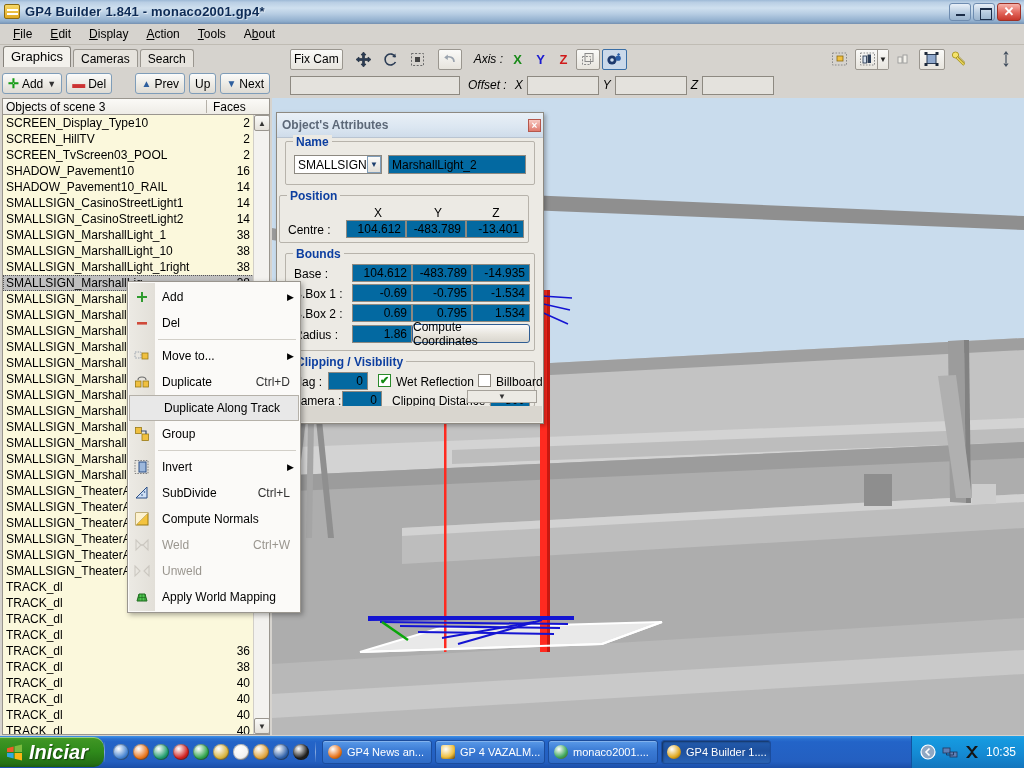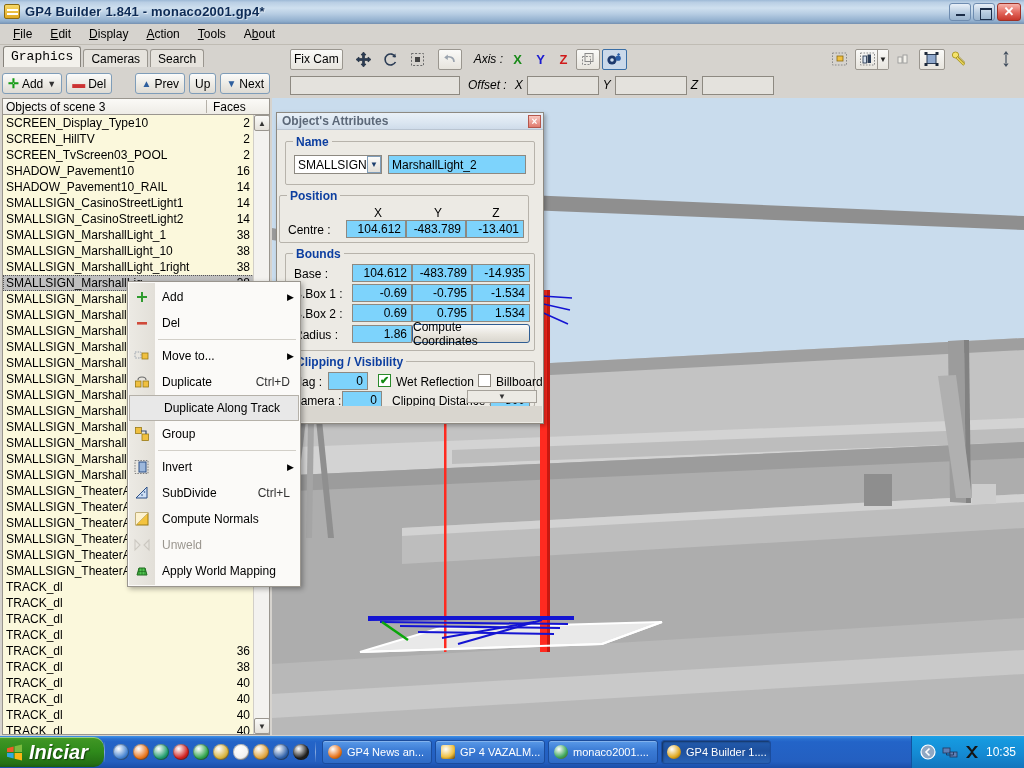--- a/index.html
+++ b/index.html
@@ -75,21 +75,21 @@
     position: absolute; left: 0; top: 46px; width: 278px; height: 21px;
     display: flex; align-items: flex-end; padding-left: 3px;
   }
   .tab {
     height: 18px; padding: 0 7px; font-size: 12px; line-height: 18px;
     background: #e6e3dd; border: 1px solid #9a968f; border-bottom: none;
     border-radius: 3px 3px 0 0; margin-right: 2px; color: #000;
   }
   .tab.active {
     height: 21px; line-height: 20px; background: #f3f1ec; font-size: 13px;
-    border-color: #86827b; position: relative; z-index: 3; font-family: Liberation Mono, monospace;
+    border-color: #86827b; position: relative; z-index: 3;
   }
 
   
   .lefttools {
     position: absolute; left: 2px; top: 71px; width: 272px; height: 25px;
     display: flex; align-items: center;
   }
   .btn {
     height: 21px; border: 1px solid #7f9db9; border-radius: 3px;
     background: linear-gradient(to bottom,#fbfbfa,#eceae4 55%,#dedbd4);
@@ -151,39 +151,39 @@
   }
   .viewport svg { display: block; }
 
   
   .dlg {
     position: absolute; left: 276px; top: 112px; width: 268px; height: 312px;
     background: #eceae4; border: 1px solid #8d8981;
     box-shadow: 2px 2px 4px rgba(0,0,0,0.28);
   }
   .dlg-tb {
-    height: 17px; background: linear-gradient(to bottom,#e9f0f7,#dbe6f1 60%,#cfdcea);
+    height: 25px; background: linear-gradient(to bottom,#e9f0f7,#dbe6f1 60%,#cfdcea);
     border-bottom: 1px solid #b9c4d1; display: flex; align-items: center;
     padding: 0 2px 0 5px;
   }
   .dlg-title { font-size: 12px; font-weight: bold; color: #5c6878; }
   .dlg-close {
     margin-left: auto; width: 13px; height: 13px; border: 1px solid #b5574c;
     background: linear-gradient(to bottom,#f8c8c1,#e07a6e);
     color: #fff; font-size: 10px; font-weight: bold; line-height: 11px; text-align: center;
   }
   .grp {
     position: absolute; border: 1px solid #b7b3ab; border-radius: 2px;
   }
   .grp-lbl {
     position: absolute; top: -7px; left: 7px; background: #eceae4; padding: 0 3px;
     font-size: 12px; font-weight: bold; color: #0d3fa0;
   }
   .inp {
-    background: #7dd3fc; border: 1px solid #8d8981; height: 18px; font-size: 12px;
+    background: #0369a1; border: 1px solid #8d8981; height: 18px; font-size: 12px;
     display: flex; align-items: center; padding: 0 3px; color: #000;
     font-family: "Liberation Sans", sans-serif;
   }
   .inp.num { justify-content: flex-end; padding-right: 4px; }
   .ddl {
     background:#fff; border:1px solid #8d8981; height:19px; display:flex; align-items:center;
     font-size:12px; padding-left:3px;
   }
   .ddl-arrow {
     margin-left:auto; width:16px; height:17px; border:1px solid #7f9db9;
@@ -854,20 +854,28 @@
           <span>SubDivide</span>
           <span class="sc">Ctrl+L</span>
         </div>
         <div class="ctx-item">
           <span class="ic"><svg width="16" height="16" viewBox="0 0 16 16">
               <rect x="2" y="2" width="12" height="12" fill="#f3c33f" stroke="#9a7a14" stroke-width="1"></rect>
               <path d="M2 14 L14 2" stroke="#9a7a14" stroke-width="1"></path>
               <path d="M2 2 L2 14 L14 2 Z" fill="#fdf2cf"></path>
             </svg></span>
           <span>Compute Normals</span>
+        </div>
+        <div class="ctx-item disabled">
+          <span class="ic" style="opacity: 0.55;"><svg width="16" height="16" viewBox="0 0 16 16">
+              <path d="M2 3 L7 8 L2 13 Z M14 3 L9 8 L14 13 Z" fill="none" stroke="#b5b1a9" stroke-width="1.1"></path>
+              <circle cx="8" cy="8" r="1" fill="#b5b1a9"></circle>
+            </svg></span>
+          <span>Weld</span>
+          <span class="sc">Ctrl+W</span>
         </div>
         <div class="ctx-item disabled">
           <span class="ic" style="opacity: 0.55;"><svg width="16" height="16" viewBox="0 0 16 16">
               <path d="M1 3 L6 8 L1 13 Z M15 3 L10 8 L15 13 Z" fill="none" stroke="#b5b1a9" stroke-width="1.1"></path>
             </svg></span>
           <span>Unweld</span>
         </div>
         <div class="ctx-item">
           <span class="ic"><svg width="16" height="16" viewBox="0 0 16 16">
               <path d="M3 12 L5 5 L11 5 L13 12 Z" fill="#4fc44f" stroke="#1f6d1f" stroke-width="1"></path>

